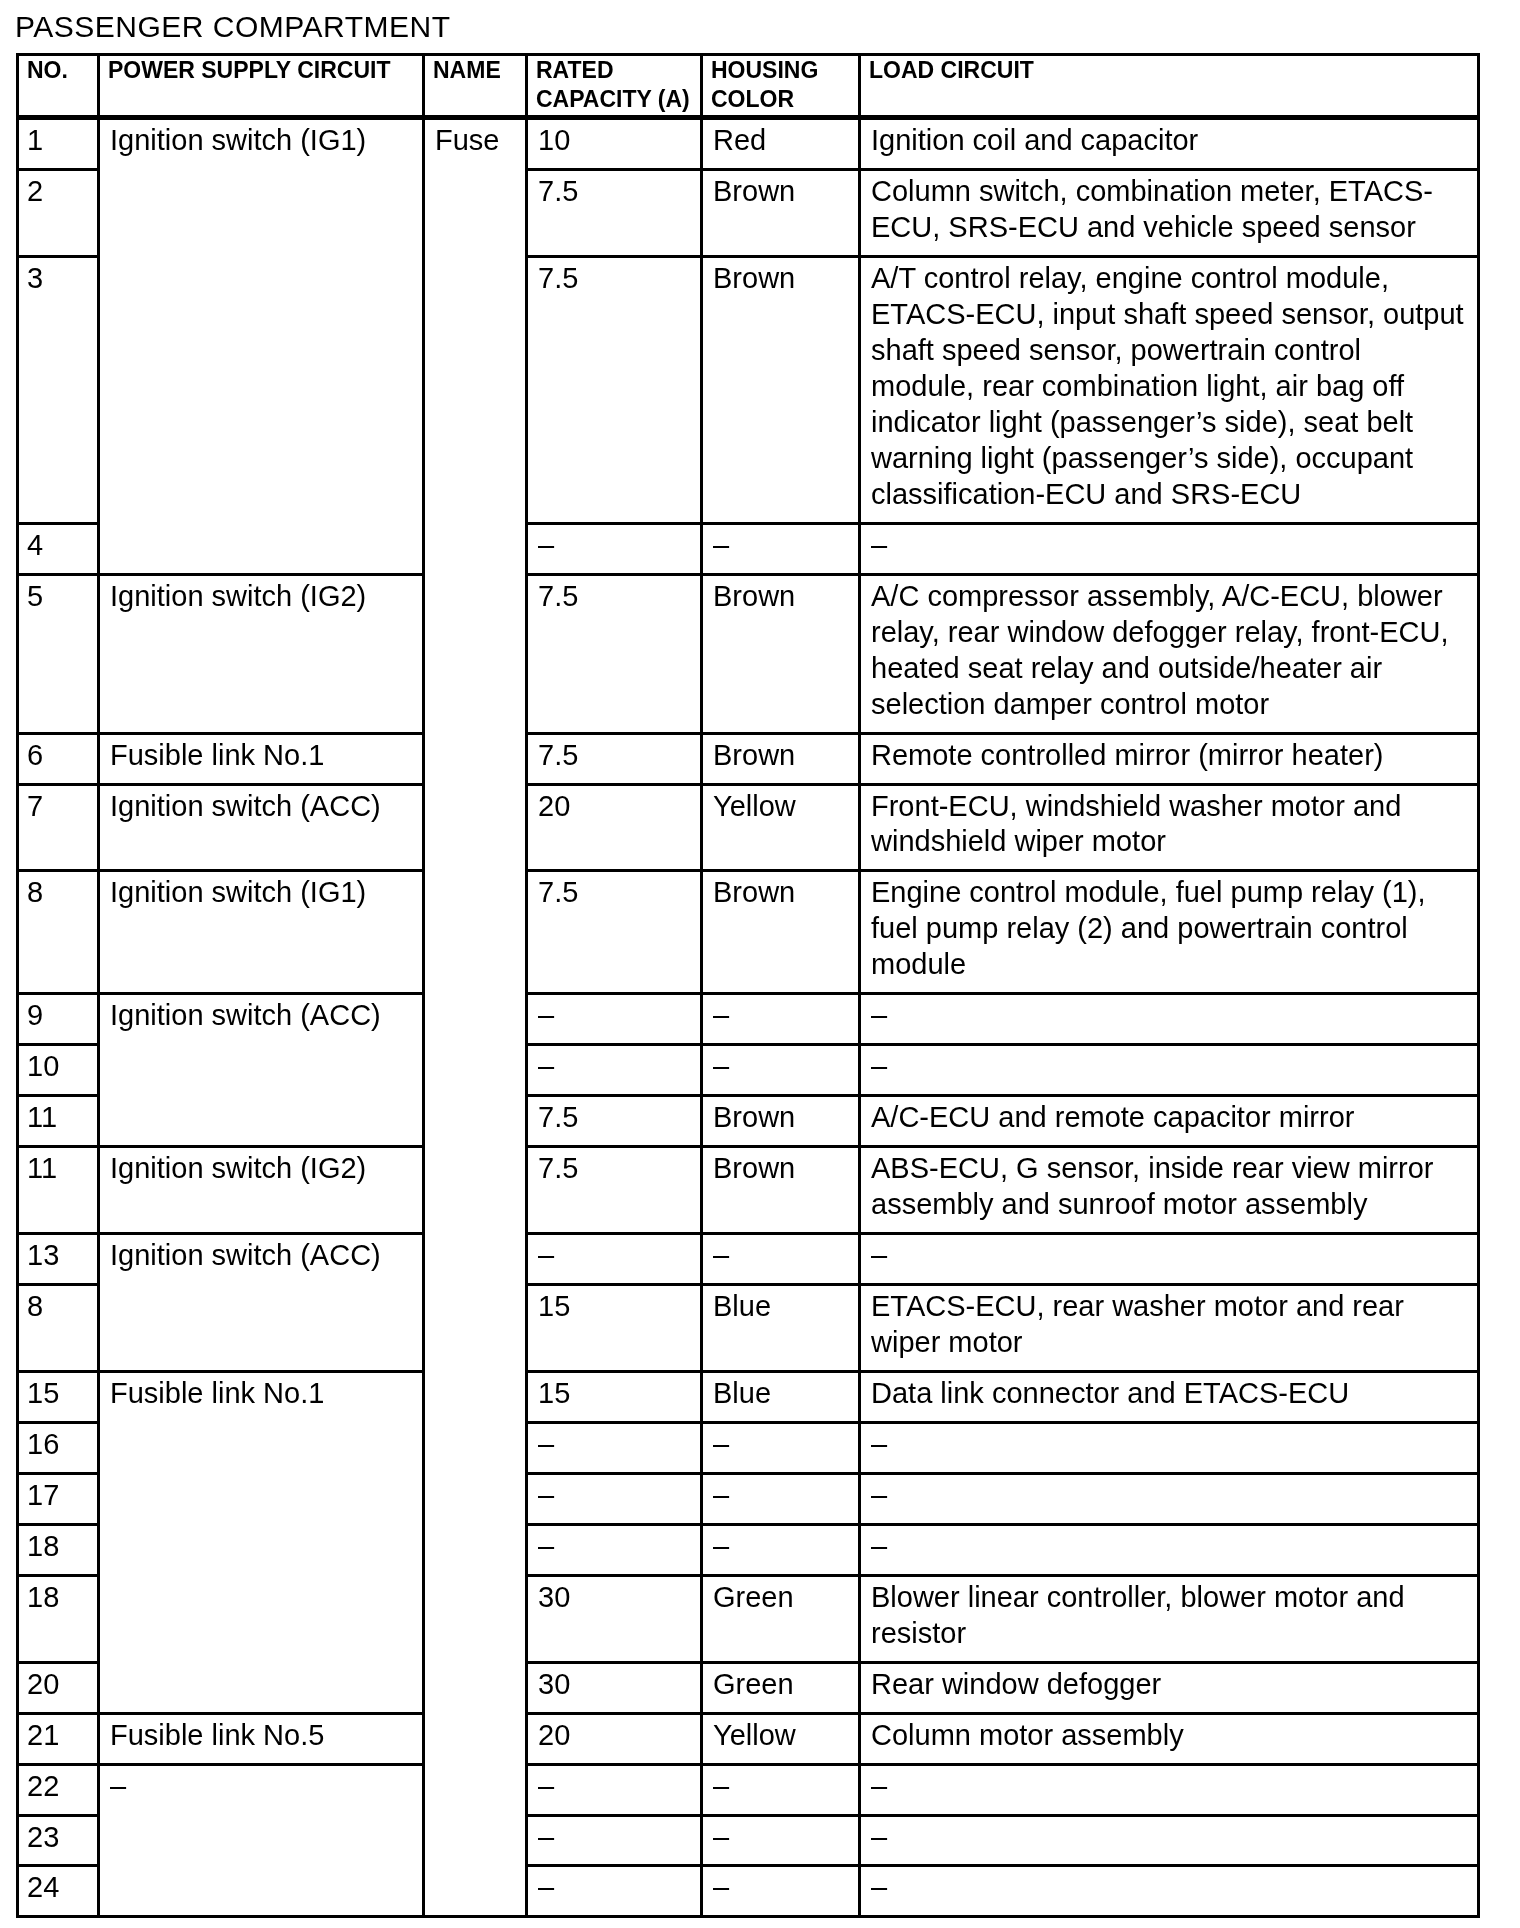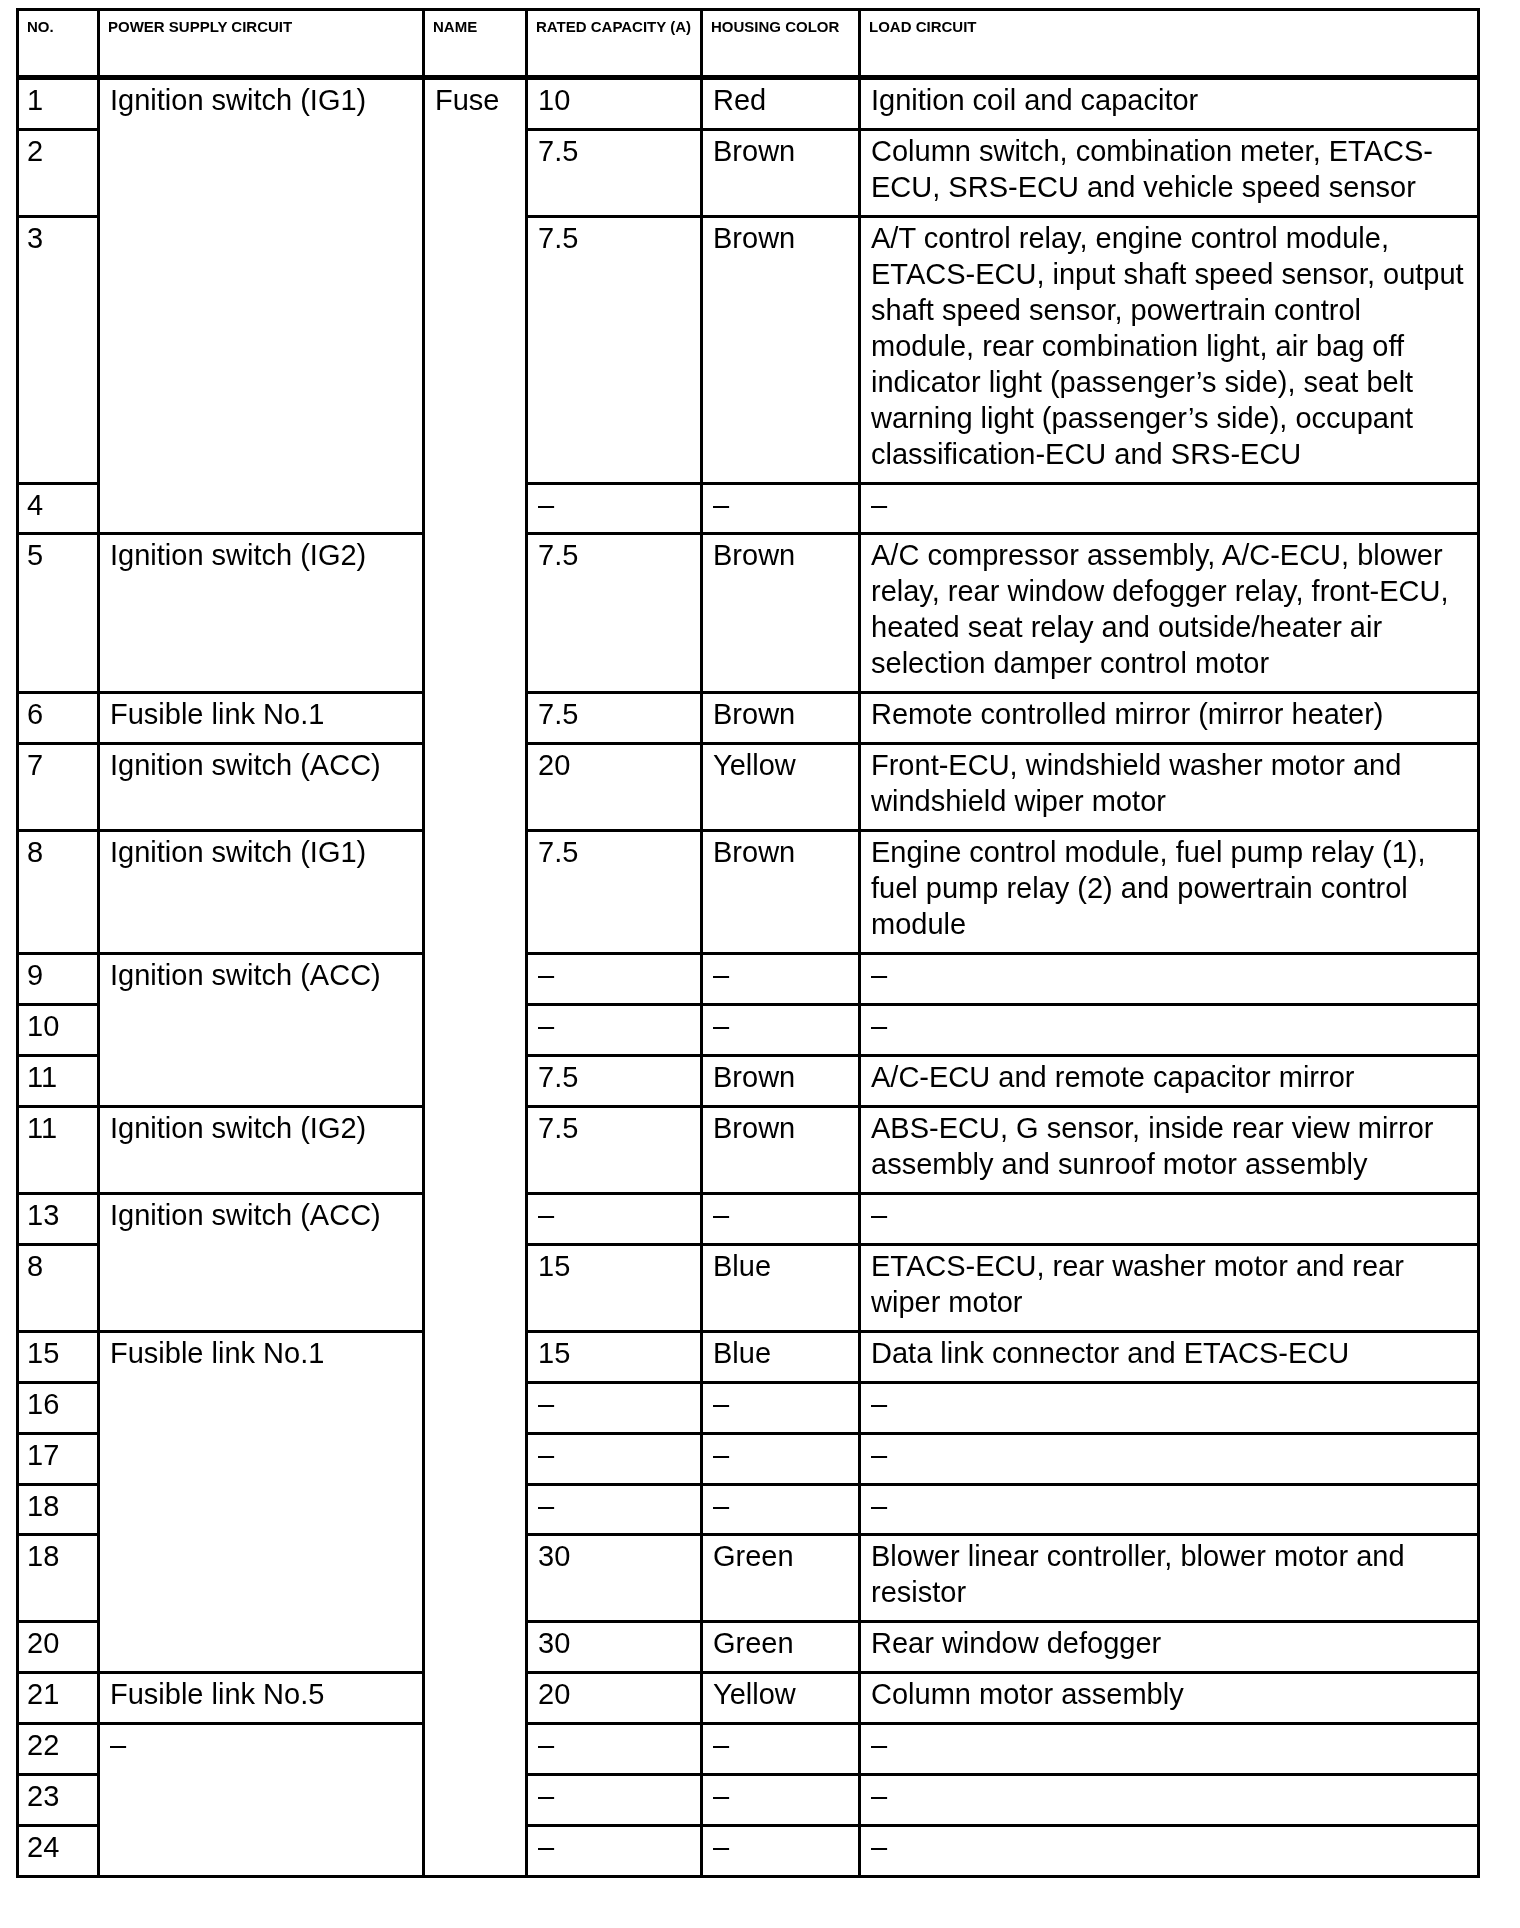--- a/index.html
+++ b/index.html
@@ -39,39 +39,40 @@
   col.c-color    { width: 158px; }
   col.c-load     { width: 619px; }
   th, td {
     border: 3px solid #000;
     vertical-align: top;
     text-align: left;
     overflow: hidden;
     word-wrap: break-word;
   }
   th {
-    font-size: 15px;
+    font-size: 23px;
     font-weight: 700;
     line-height: 1.3;
-    padding: 6px 8px;
+    padding: 0 8px;
     height: 52px;
     border-bottom: 5px solid #000;
   }
   td {
     font-size: 29px;
     font-weight: 400;
     line-height: 1.24;
     padding: 3px 10px 9px 10px;
   }
   td[data-name="no-cell"] { padding-left: 8px; }
 </style>
 </head>
 <body>
 
 <div class="page" data-name="document-page">
+  <div class="page-title" data-name="page-title">PASSENGER COMPARTMENT</div>
 
   <table class="fuse-table" data-name="fuse-table">
     <colgroup>
       <col class="c-no">
       <col class="c-circuit">
       <col class="c-name">
       <col class="c-capacity">
       <col class="c-color">
       <col class="c-load">
     </colgroup>

